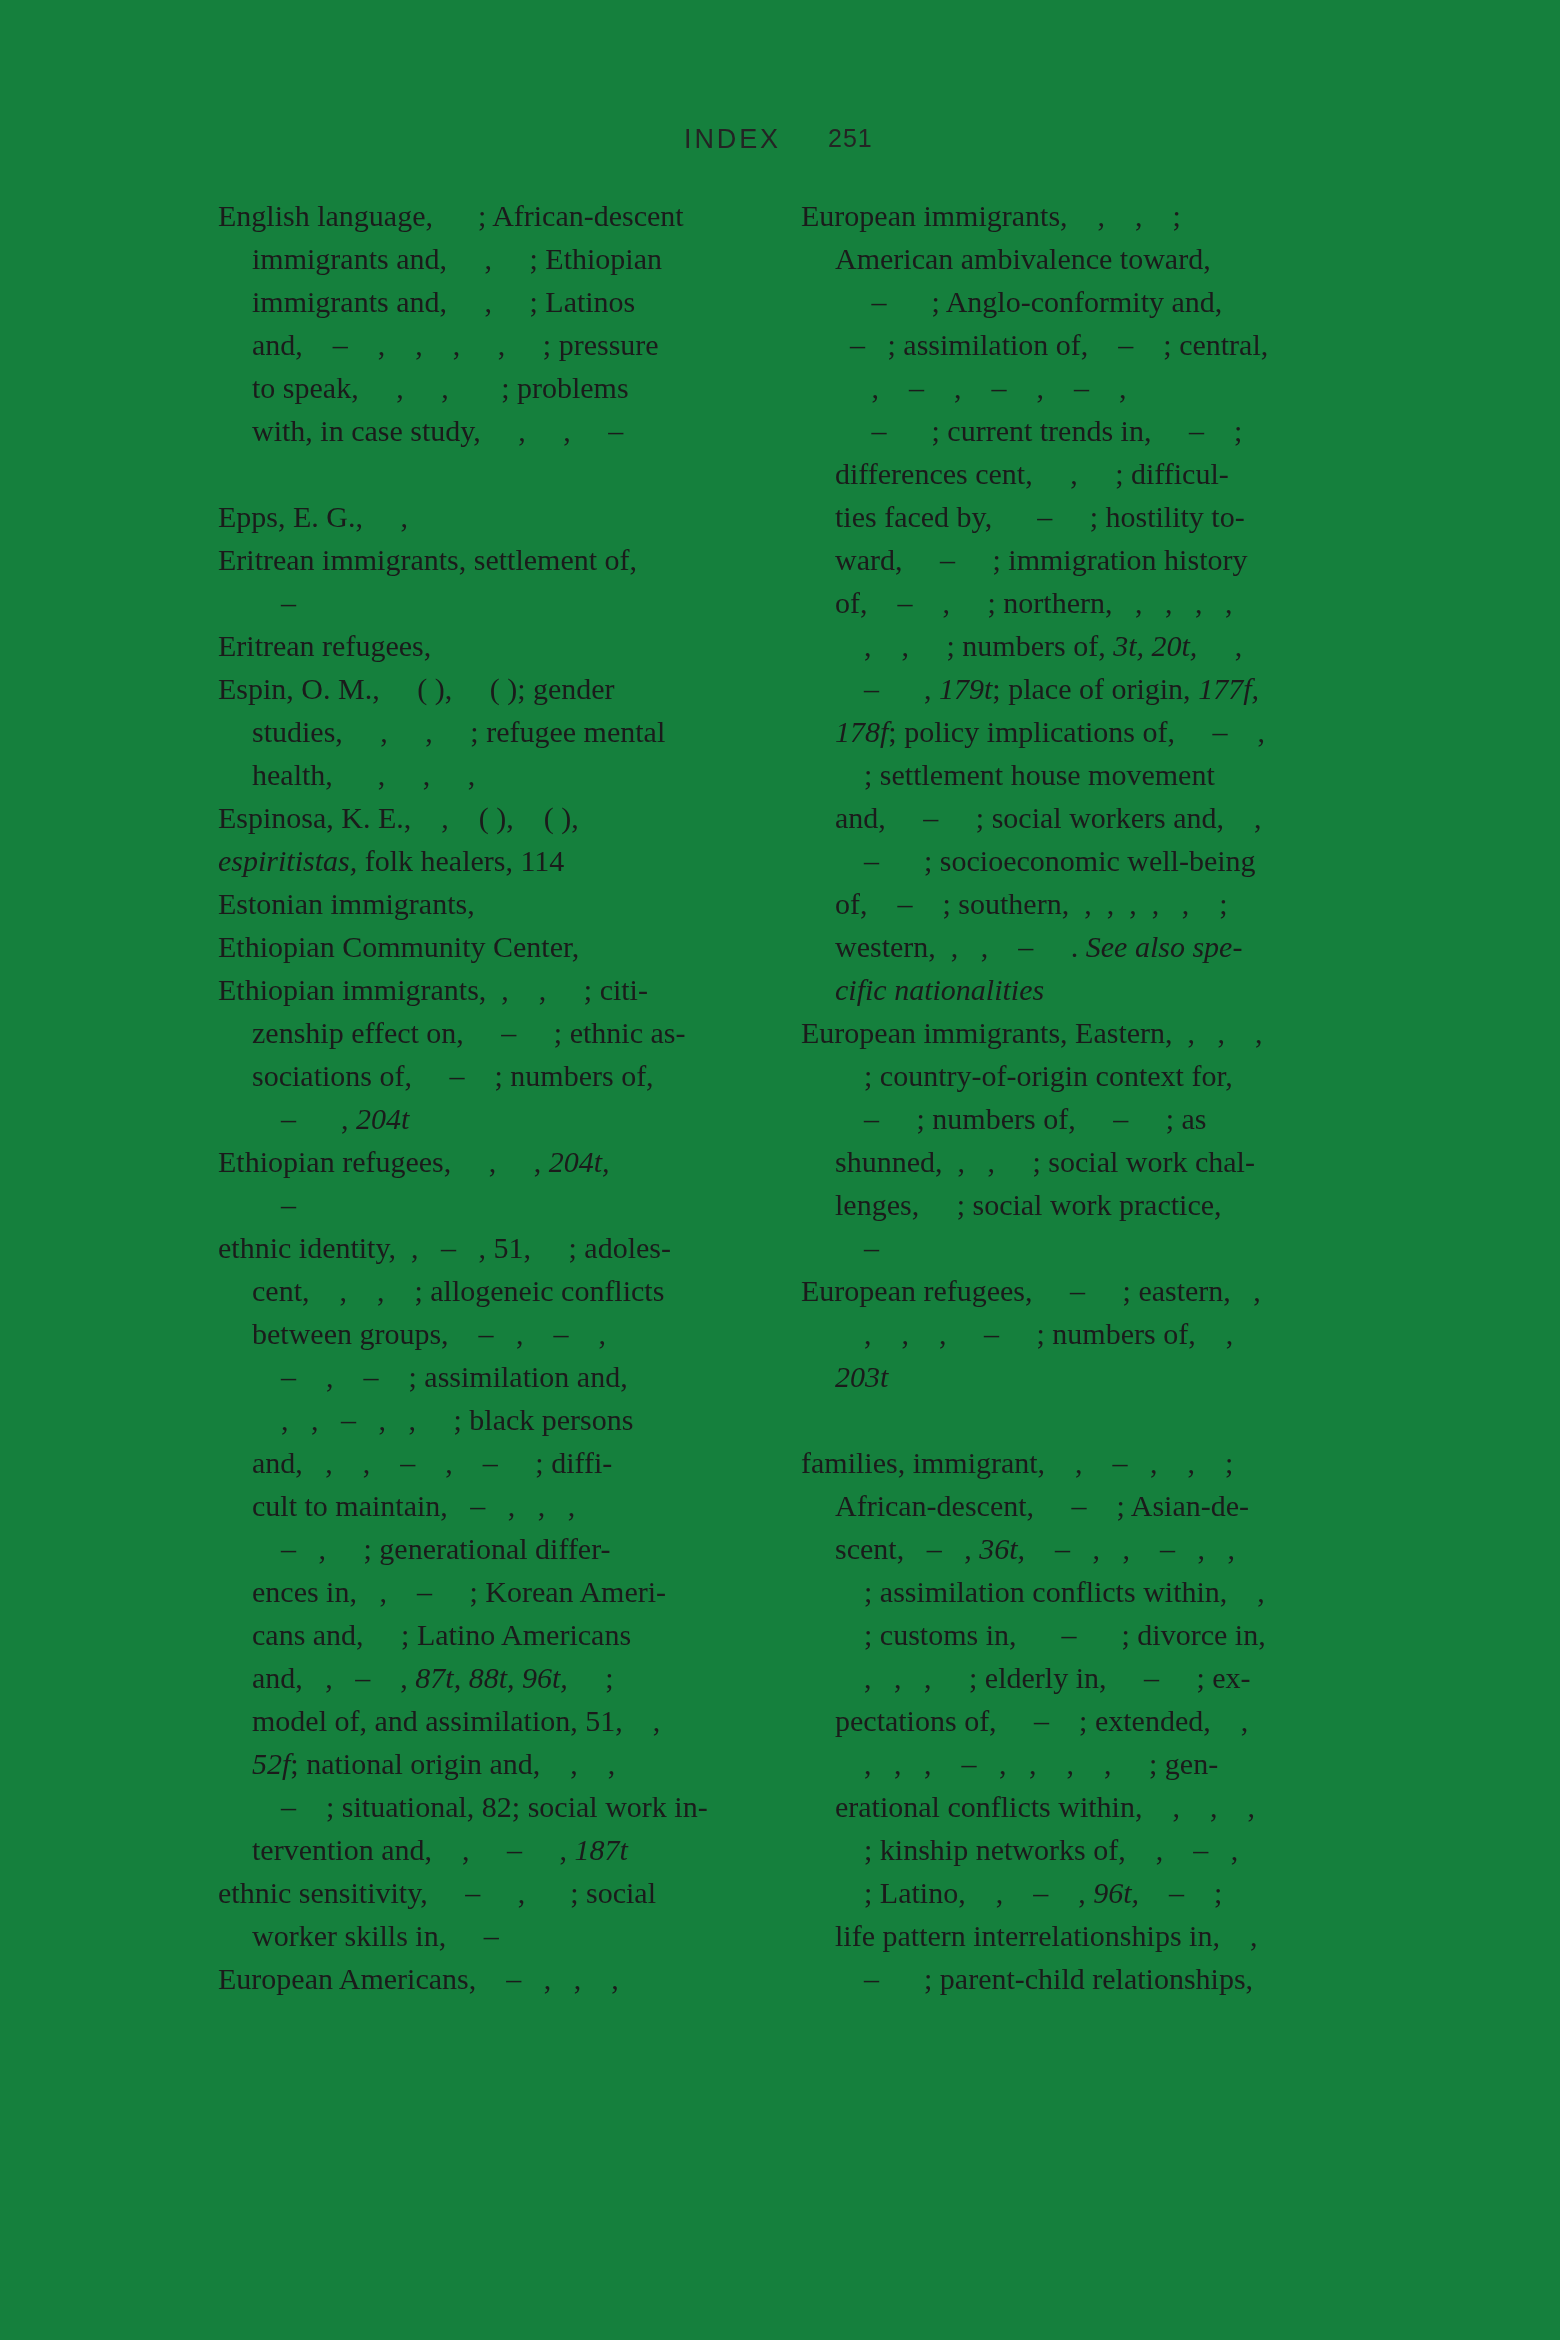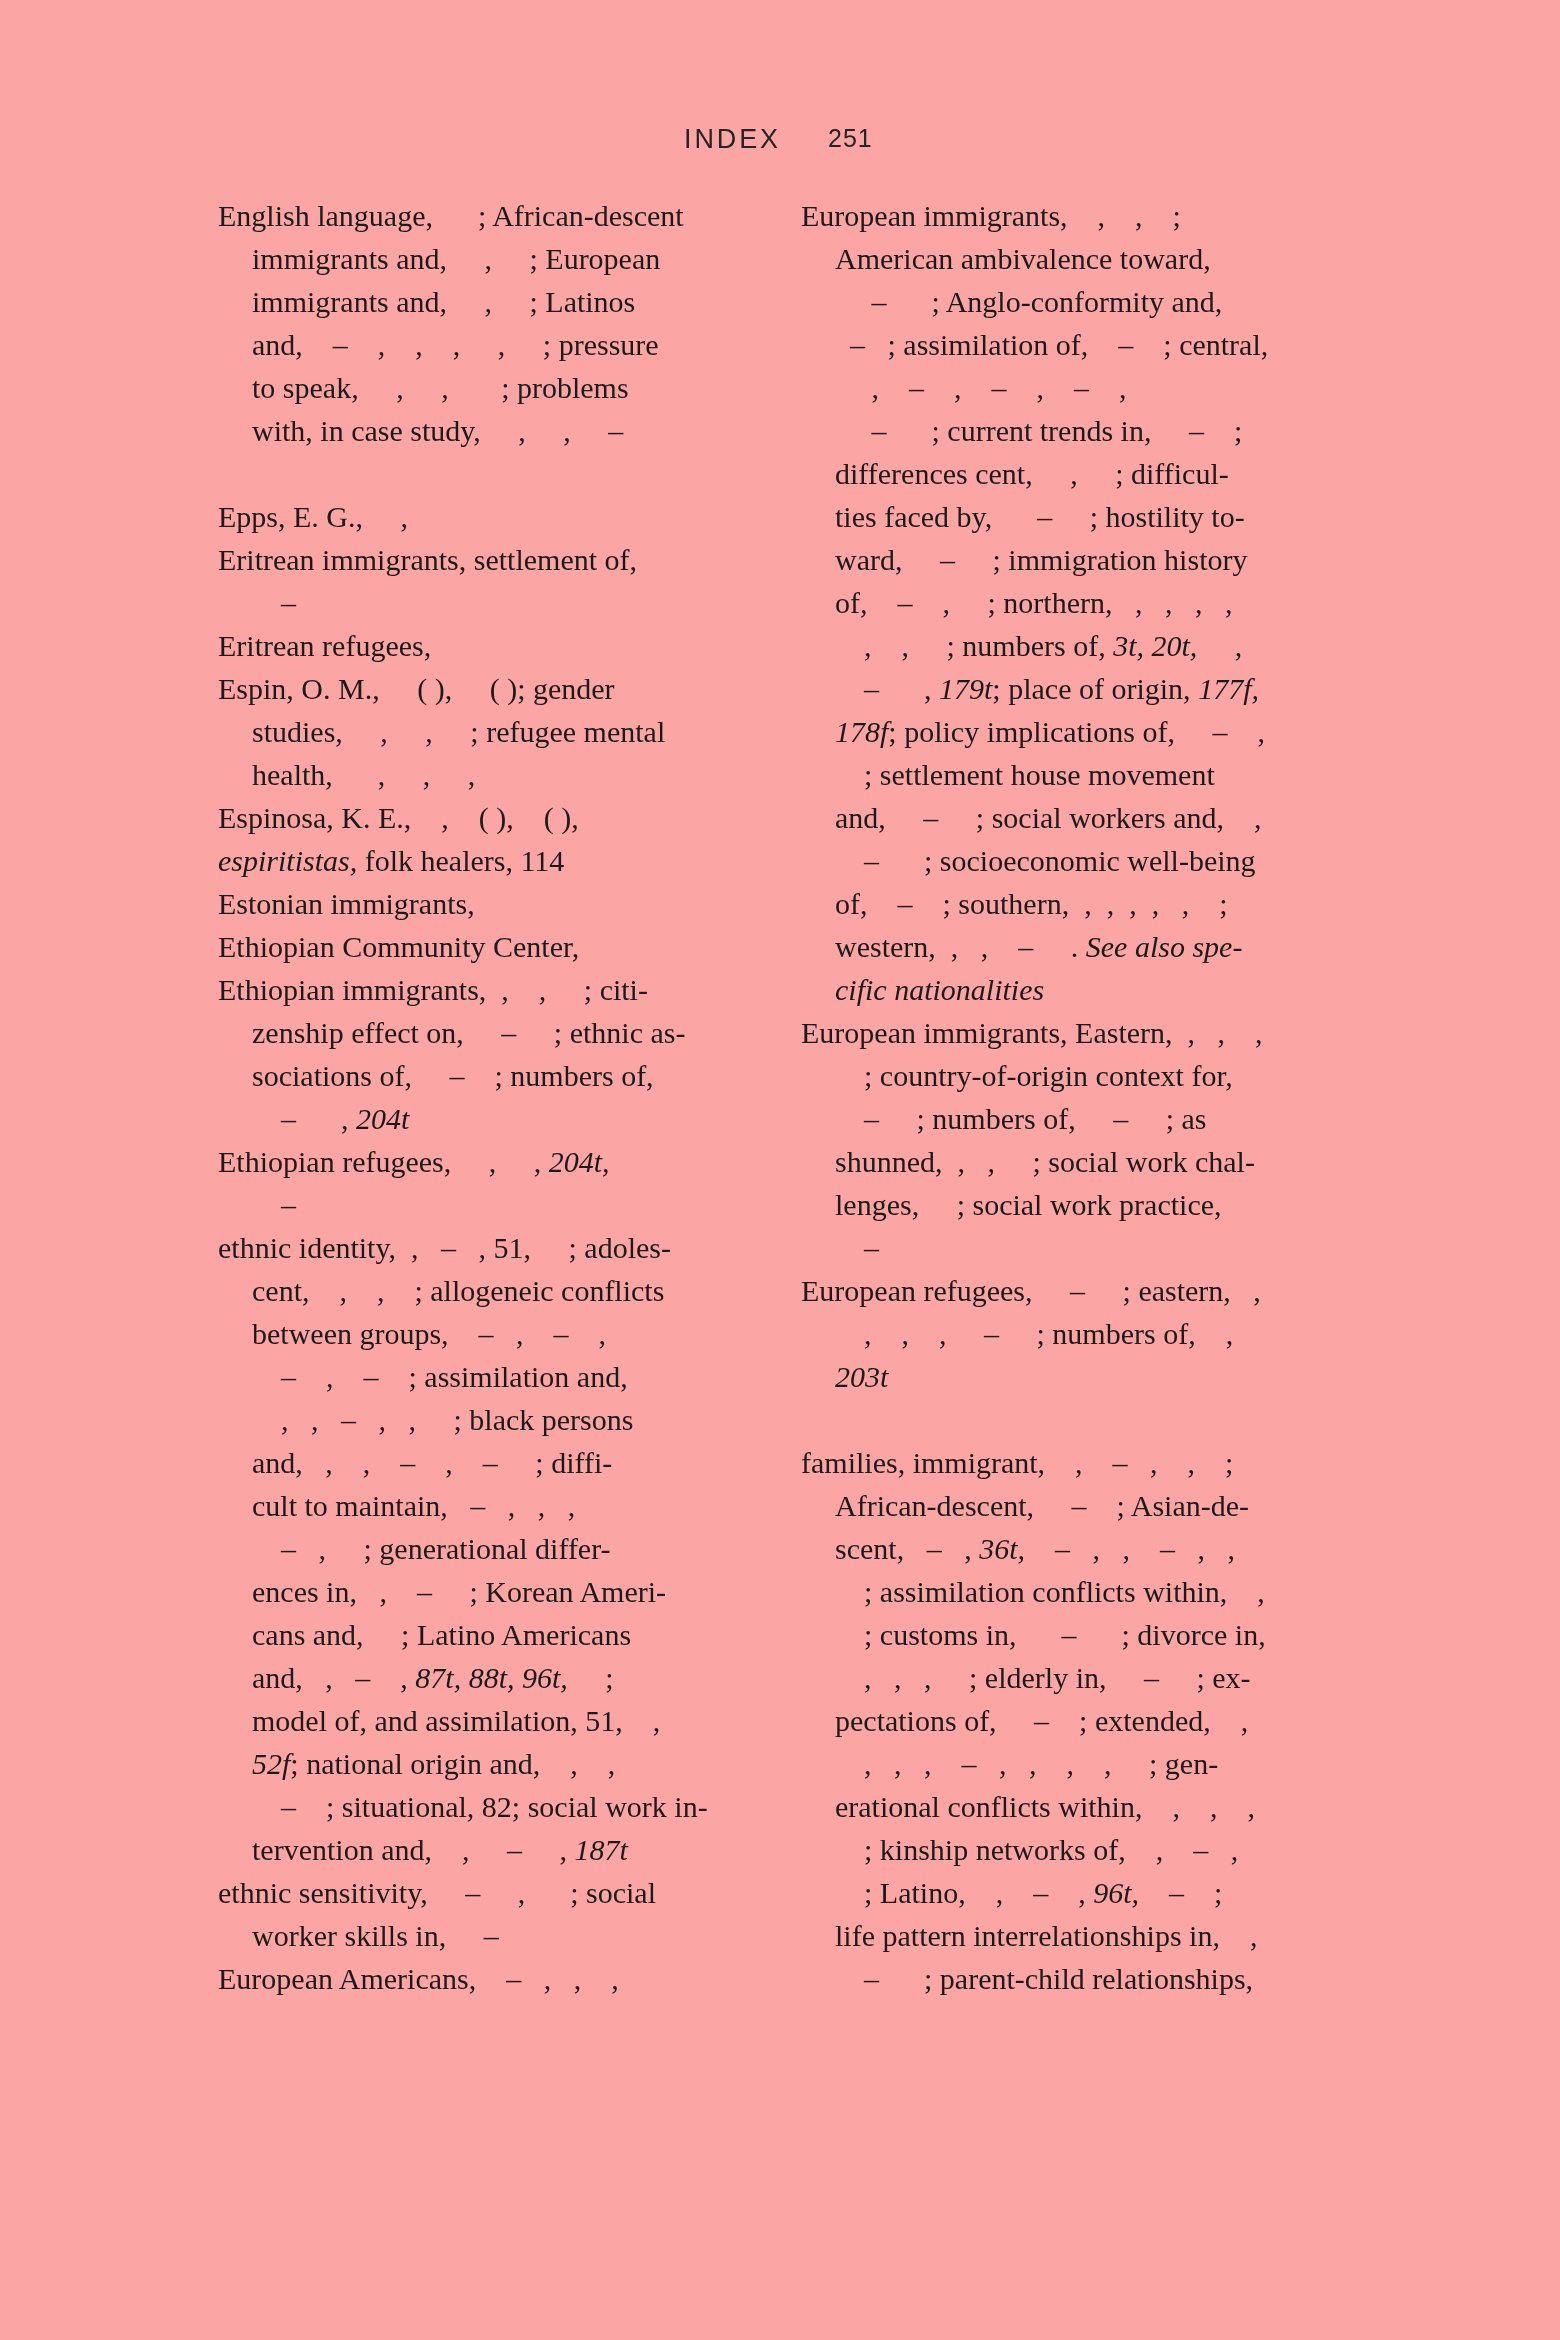--- a/index.html
+++ b/index.html
@@ -1,17 +1,17 @@
 <!DOCTYPE html>
 <html><head>
 <meta charset="utf-8">
 <style>
   html,body{margin:0;padding:0;}
   body{width:1561px;height:2341px;background:#ffffff;font-family:"Liberation Serif",serif;}
-  .page{position:relative;width:1561px;height:2341px;background:#fca5a5;color:#1b1b1b;overflow:hidden;}
+  .page{position:relative;width:1561px;height:2341px;background:#15803d;color:#1b1b1b;overflow:hidden;}
   .running-head{position:absolute;top:124px;left:0;width:1561px;height:38px;font-family:"Liberation Sans",sans-serif;color:#242424;}
   .running-title{position:absolute;left:684px;top:0;font-size:27px;letter-spacing:2.9px;}
   .running-number{position:absolute;left:828px;top:0;font-size:25px;letter-spacing:1px;}
   .col{position:absolute;top:194px;font-size:30px;line-height:43px;}
   #col-left{left:218px;width:574px;}
   #col-right{left:801px;width:583px;}
   .line{white-space:pre;height:43px;}
   .ind-1{padding-left:34px;}
   .ind-2{padding-left:63px;}
   .i{font-style:italic;}
@@ -20,21 +20,21 @@
 </head>
 <body>
 
 <div class="page">
   <div class="running-head">
     <span class="running-title">INDEX</span>
     <span class="running-number">251</span>
   </div>
   <div class="col" id="col-left">
       <div class="line"><span>English language,      ; African-descent</span></div>
-      <div class="line ind-1"><span>immigrants and,     ,     ; European</span></div>
+      <div class="line ind-1"><span>immigrants and,     ,     ; Ethiopian</span></div>
       <div class="line ind-1"><span>immigrants and,     ,     ; Latinos</span></div>
       <div class="line ind-1"><span>and,    –    ,    ,    ,     ,     ; pressure</span></div>
       <div class="line ind-1"><span>to speak,     ,     ,       ; problems</span></div>
       <div class="line ind-1"><span>with, in case study,     ,     ,     –</span></div>
       <div class="line"></div>
       <div class="line"><span>Epps, E. G.,     ,</span></div>
       <div class="line"><span>Eritrean immigrants, settlement of,</span></div>
       <div class="line ind-2"><span>–</span></div>
       <div class="line"><span>Eritrean refugees,</span></div>
       <div class="line"><span>Espin, O. M.,     ( ),     ( ); gender</span></div>

